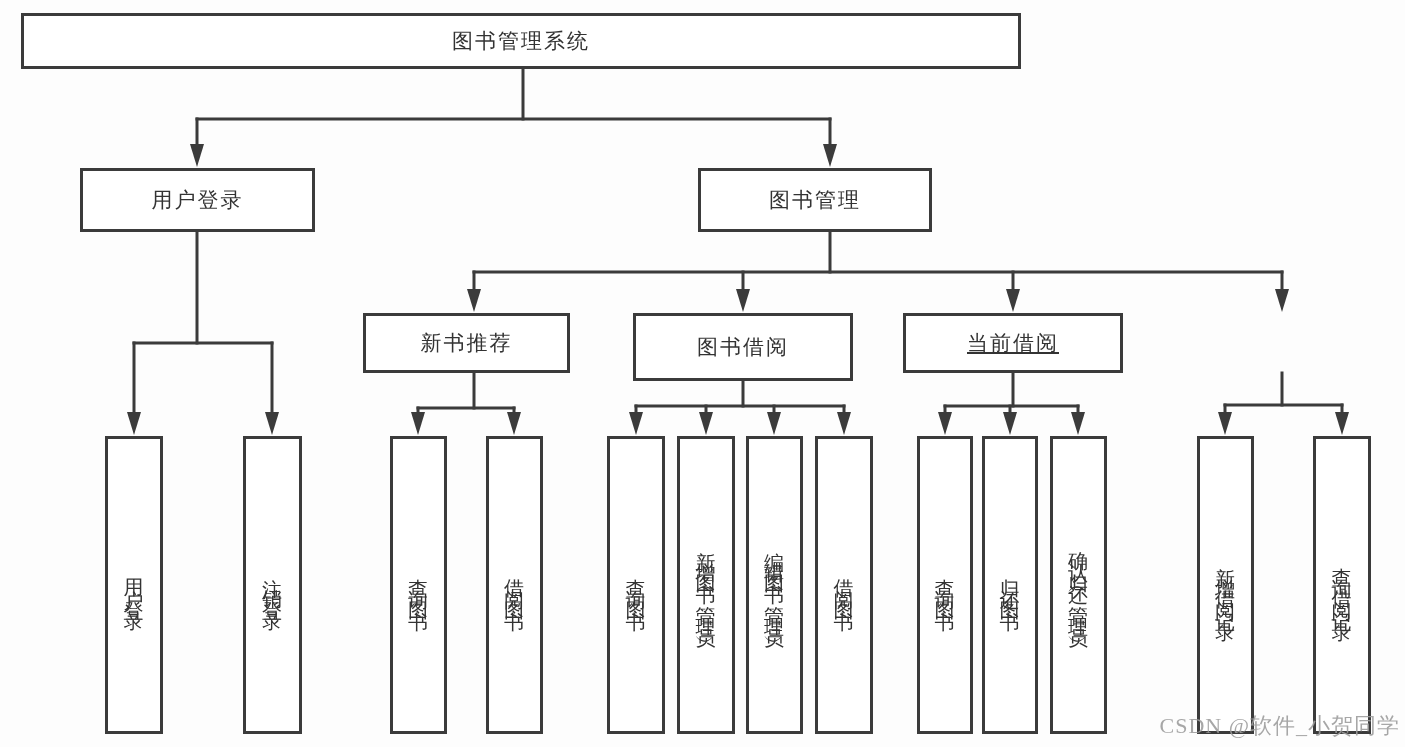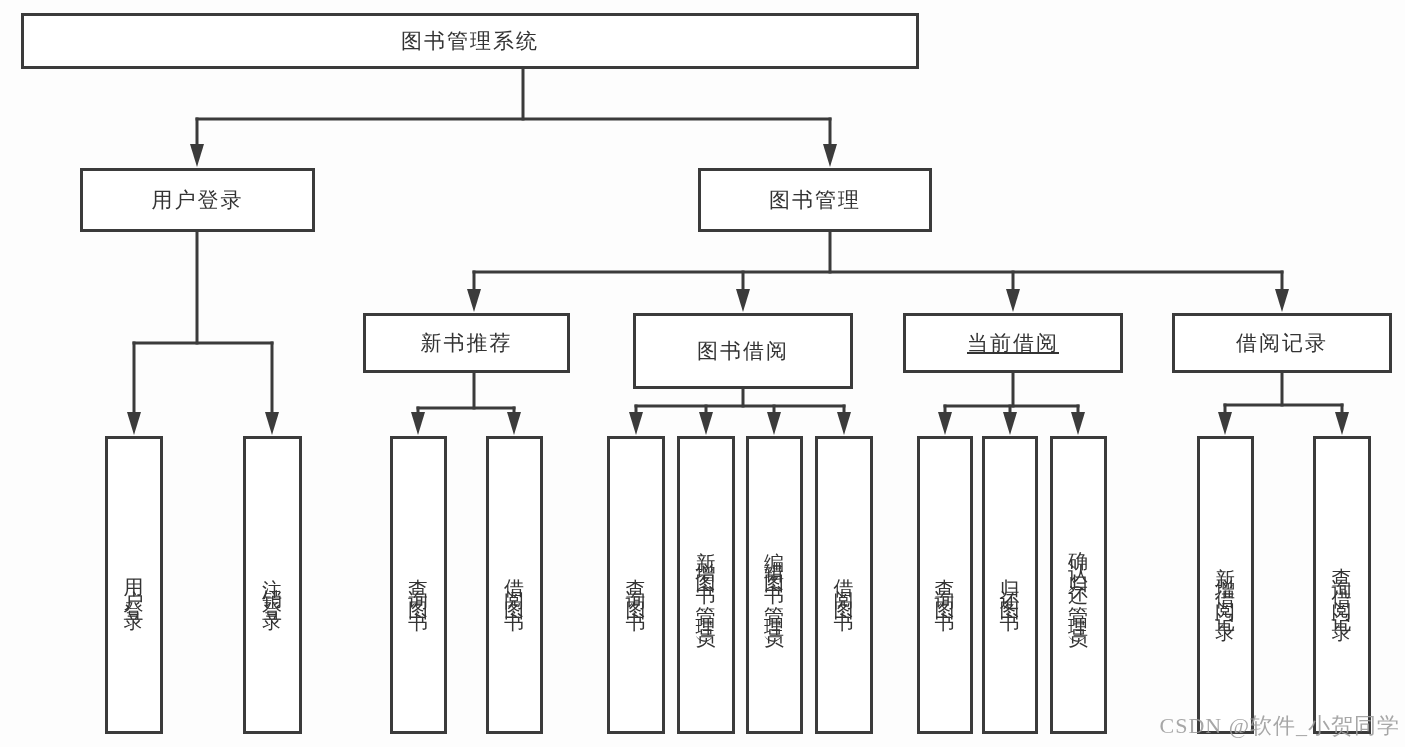--- a/index.html
+++ b/index.html
@@ -91,42 +91,39 @@
       <polygon points="774,435 767,412 781,412"></polygon>
       <polygon points="844,435 837,412 851,412"></polygon>
       <polygon points="945,435 938,412 952,412"></polygon>
       <polygon points="1010,435 1003,412 1017,412"></polygon>
       <polygon points="1078,435 1071,412 1085,412"></polygon>
       <polygon points="1225,435 1218,412 1232,412"></polygon>
       <polygon points="1342,435 1335,412 1349,412"></polygon>
     </g>
   </svg>
 
-  <div class="hbox" style="left:21px;top:13px;width:898px;height:56px;">
+  <div class="hbox" style="left:21px;top:13px;width:1000px;height:56px;">
     <span>图书管理系统</span>
   </div>
 
   <div class="hbox" style="left:80px;top:168px;width:235px;height:64px;">
     <span>用户登录</span>
   </div>
   <div class="hbox" style="left:698px;top:168px;width:234px;height:64px;text-align:right;">
     <span>图书管理</span>
   </div>
 
   <div class="hbox" style="left:363px;top:313px;width:207px;height:60px;">
     <span>新书推荐</span>
   </div>
-  <div class="hbox" style="left:633px;top:313px;width:220px;height:76px;">
+  <div class="hbox" style="left:633px;top:313px;width:220px;height:68px;">
     <span>图书借阅</span>
   </div>
   <div class="hbox" style="left:903px;top:313px;width:220px;height:60px;text-decoration:underline;">
     <span>当前借阅</span>
-  </div>
-  <div class="hbox" style="left:1172px;top:313px;width:220px;height:60px;">
-    <span>借阅记录</span>
   </div>
 
   <div class="vbox" style="left:105px;top:436px;width:58px;height:298px;">
     <span class="vtext">用户登录</span>
   </div>
   <div class="vbox" style="left:243px;top:436px;width:59px;height:298px;">
     <span class="vtext">注销登录</span>
   </div>
   <div class="vbox" style="left:390px;top:436px;width:57px;height:298px;">
     <span class="vtext">查询图书</span>

